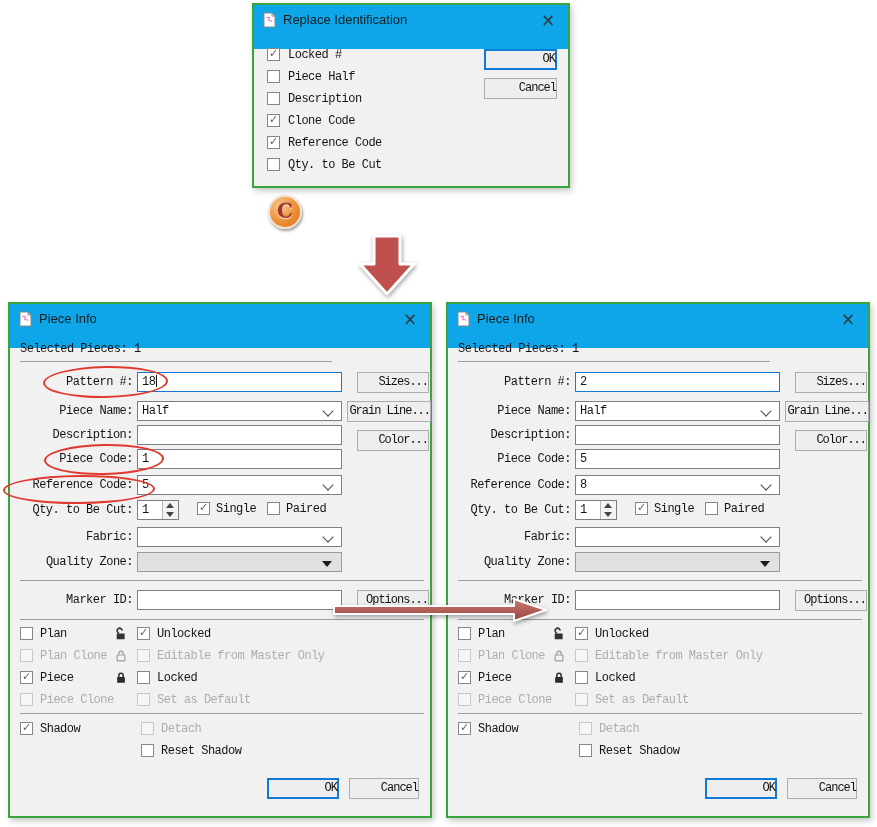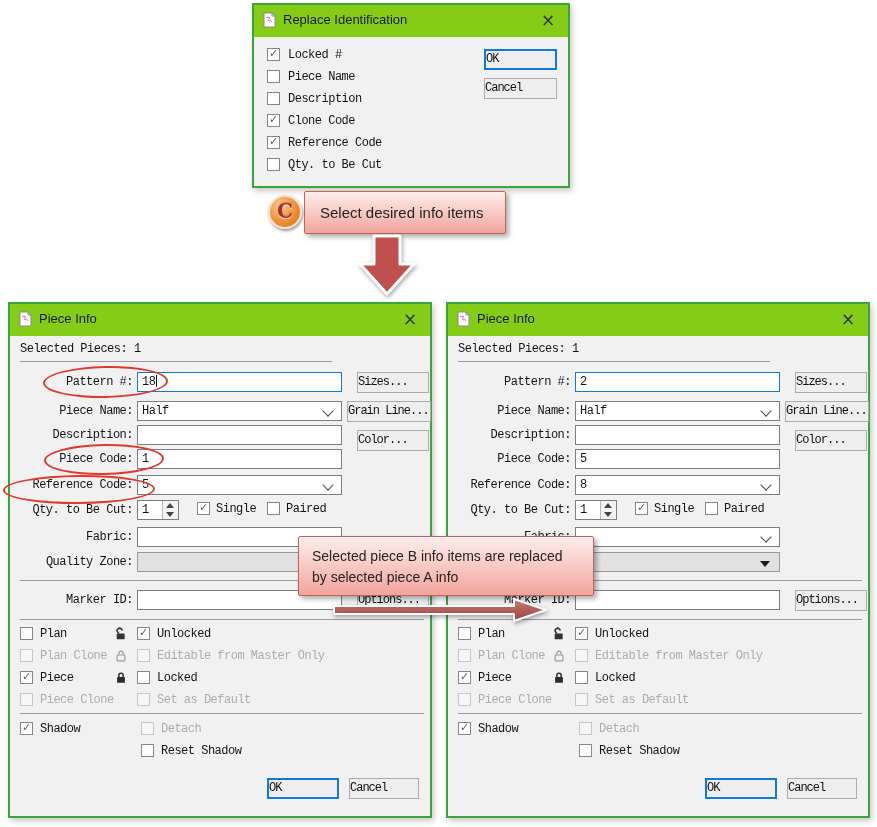--- a/index.html
+++ b/index.html
@@ -2,42 +2,42 @@
 <html><head>
 <meta charset="utf-8">
 <style>
   html,body{margin:0;padding:0;background:#fff;}
   #stage{position:relative;width:877px;height:827px;background:#ffffff;overflow:hidden;
          font-family:"Liberation Sans",sans-serif;}
 
   
   .dlg{position:absolute;background:#f1f1f1;border:2px solid #3aa53a;box-sizing:border-box;
        box-shadow:2px 3px 6px rgba(0,0,0,.22);}
-  .titlebar{position:absolute;left:0;top:0;right:0;height:32px;background:#84cc16;}
+  .titlebar{position:absolute;left:0;top:0;right:0;height:44px;background:#0ea5e9;}
   .dtitle{position:absolute;left:29px;top:7px;font:13px "Liberation Sans",sans-serif;color:#1b1b1b;white-space:nowrap;}
   .docicon{position:absolute;left:9px;top:7px;width:13px;height:16px;}
   .closex{position:absolute;right:8px;top:3px;width:24px;height:24px;text-align:center;
           font:17px/24px "DejaVu Sans",sans-serif;color:#333;}
 
   
   .mono{font:12px "Liberation Mono",monospace;letter-spacing:-0.5px;color:#141414;}
   .lb{position:absolute;left:0;width:113px;text-align:right;top:3px;white-space:nowrap;}
   .fin{position:absolute;left:117px;width:205px;height:20px;background:#fff;border:1px solid #7a7f87;
        box-sizing:border-box;padding:2px 4px;white-space:nowrap;overflow:hidden;}
   .fin.focus{border-color:#0f7ad8;}
   .fin.ddgray{background:#e1e1e1;border-color:#9b9b9b;}
   .caret{display:inline-block;width:1px;height:12px;background:#111;margin-left:1px;vertical-align:-2px;}
   .chev{position:absolute;right:9px;top:5px;width:7px;height:7px;border-right:1.4px solid #4a4a4a;
         border-bottom:1.4px solid #4a4a4a;transform:rotate(45deg);}
   .tri-dn{position:absolute;right:9px;top:8px;width:0;height:0;border-left:5px solid transparent;
         border-right:5px solid transparent;border-top:6px solid #1c1c1c;}
   .sep{position:absolute;height:1px;background:#9c9c9c;}
 
   .btn{position:absolute;background:#eeeeee;border:1px solid #acacac;box-sizing:border-box;
-       text-align:left;font:12px/19px "Liberation Mono",monospace;letter-spacing:-1px;color:#111;white-space:nowrap;}
+       text-align:right;font:12px/19px "Liberation Mono",monospace;letter-spacing:-1px;color:#111;white-space:nowrap;}
   .btn.primary{border:2px solid #0f7ad8;line-height:17px;}
 
   .cbrow{position:absolute;height:16px;}
   .cb{position:absolute;width:13px;height:13px;background:#fff;border:1px solid #878787;box-sizing:border-box;}
   .cb.checked::after{content:"✓";position:absolute;left:1px;top:-2px;font:bold 11px "DejaVu Sans",sans-serif;color:#5f5f5f;}
   .cbrow.disabled .cb{border-color:#c7c7c7;background:#f6f6f6;}
   .cbrow.disabled .cblabel{color:#adadad;}
   .cblabel{position:absolute;top:0;white-space:nowrap;}
 
   .spinner{position:absolute;left:117px;width:42px;height:20px;background:#fff;border:1px solid #7a7f87;box-sizing:border-box;}
@@ -78,21 +78,21 @@
       <span class="dtitle">Replace Identification</span>
       <span class="closex">×</span>
     </div>
 
     <div class="cbrow" style="left:13px;top:43px;">
       <span class="cb checked" style="left:0;"></span>
       <span class="cblabel mono" style="left:21px;">Locked #</span>
     </div>
     <div class="cbrow" style="left:13px;top:65px;">
       <span class="cb" style="left:0;"></span>
-      <span class="cblabel mono" style="left:21px;">Piece Name</span>
+      <span class="cblabel mono" style="left:21px;">Piece Half</span>
     </div>
     <div class="cbrow" style="left:13px;top:87px;">
       <span class="cb" style="left:0;"></span>
       <span class="cblabel mono" style="left:21px;">Description</span>
     </div>
     <div class="cbrow" style="left:13px;top:109px;">
       <span class="cb checked" style="left:0;"></span>
       <span class="cblabel mono" style="left:21px;">Clone Code</span>
     </div>
     <div class="cbrow" style="left:13px;top:131px;">
@@ -102,23 +102,20 @@
     <div class="cbrow" style="left:13px;top:153px;">
       <span class="cb" style="left:0;"></span>
       <span class="cblabel mono" style="left:21px;">Qty. to Be Cut</span>
     </div>
 
     <div class="btn primary" style="left:230px;top:44px;width:73px;height:21px;">OK</div>
     <div class="btn" style="left:230px;top:73px;width:73px;height:21px;">Cancel</div>
   </div>
 
   <div class="badgeC z10" style="left:268px;top:195px;">C</div>
-  <div class="callout z10" style="left:304px;top:191px;width:202px;height:43px;font:15px/41px 'Liberation Sans',sans-serif;padding-left:15px;box-sizing:border-box;">
-    <span>Select desired info items</span>
-  </div>
 
   <div class="arrowwrap z10" style="left:356px;top:234px;">
     <svg width="62" height="64" viewBox="0 0 62 64">
       <polygon points="18,2 44,2 44,30 58,30 31,60 4,30 18,30" fill="#c0504d" stroke="#ffffff" stroke-width="3" stroke-linejoin="round"></polygon>
     </svg>
   </div>
 
   <div class="dlg" style="left:8px;top:302px;width:424px;height:516px;">
     <div class="titlebar">
       <span class="docicon">
@@ -432,24 +429,20 @@
     </div>
 
     <div class="btn primary" style="left:257px;top:474px;width:72px;height:21px;">OK</div>
     <div class="btn" style="left:339px;top:474px;width:70px;height:21px;">Cancel</div>
   </div>
 
   <div class="redellipse z5" style="left:43px;top:366px;width:121px;height:28px;transform:rotate(-1deg);"></div>
   <div class="redellipse z5" style="left:44px;top:444px;width:116px;height:27px;transform:rotate(-1deg);"></div>
   <div class="redellipse z5" style="left:3px;top:475px;width:148px;height:25px;transform:rotate(-0.5deg);"></div>
 
-  <div class="callout z10" style="left:298px;top:536px;width:296px;height:60px;font:14px/21px 'Liberation Sans',sans-serif;padding:9px 13px;box-sizing:border-box;">
-    <div>Selected piece B info items are replaced</div>
-    <div>by selected piece A info</div>
-  </div>
   <div class="arrowwrap z10" style="left:332px;top:596px;">
     <svg width="216" height="28" viewBox="0 0 216 28">
       <defs>
         <linearGradient id="agrad" x1="0" y1="0" x2="0" y2="1">
           <stop offset="0" stop-color="#c97a74"></stop>
             <stop offset="1" stop-color="#9c423e"></stop>
         </linearGradient>
       </defs>
       <polygon points="2,10 182,10 182,3 214,14 182,25 182,18 2,18" fill="url(#agrad)" stroke="#ffffff" stroke-width="2" stroke-linejoin="round"></polygon>
     </svg>

